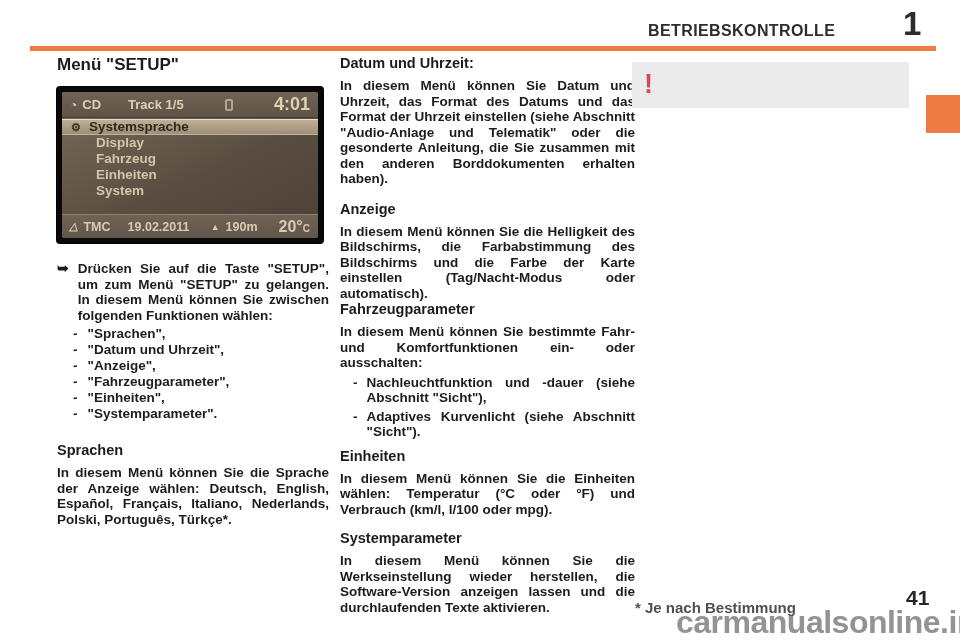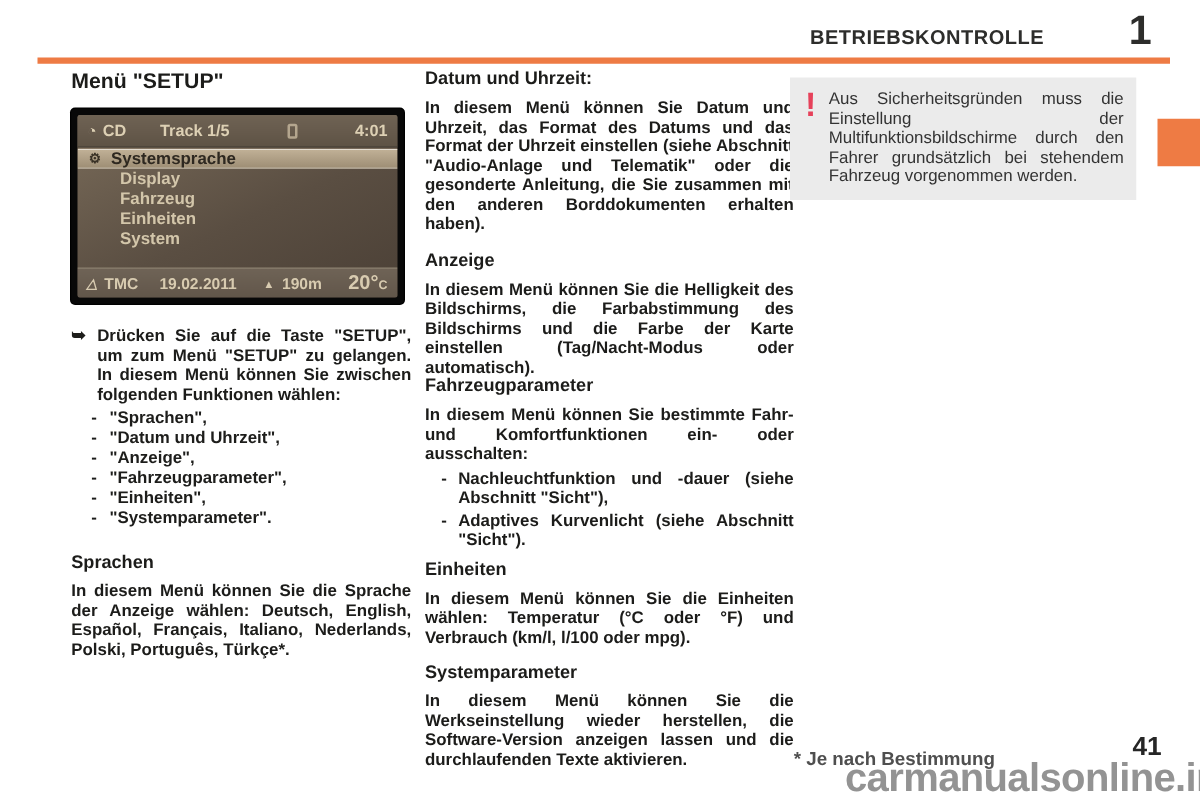--- a/index.html
+++ b/index.html
@@ -33,21 +33,21 @@
 
   
   .display { width: 266px; background: #080808; border-radius: 3px; padding: 5px; box-shadow: 0 0 0 1px #000; }
   .screen { height: 146px; display: flex; flex-direction: column; background: linear-gradient(155deg, #7a6c5a 0%, #5a4e42 55%, #4b4036 100%); border-radius: 2px; overflow: hidden; }
   .d-topbar { display: flex; align-items: center; height: 26px; padding: 0 8px; gap: 5px;
               background: linear-gradient(#6f6354, #5e5345); border-bottom: 1px solid rgba(0,0,0,.35);
               color: #ddd0b4; font-weight: bold; font-size: 13px; }
   .d-disc { font-size: 12px; line-height: 1; }
   .d-track { margin-left: 22px; }
   .d-usb { margin-left: auto; width: 8px; height: 12px; border: 2px solid #cdbfa4; border-radius: 2px; opacity: .75; }
-  .d-clock { margin-left: auto; font-size: 13px; text-align: right; }
+  .d-clock { margin-left: auto; font-size: 18px; text-align: right; }
   .d-menu { flex: 1; padding-top: 1px; }
   .d-row { height: 16px; line-height: 16px; padding-left: 34px; color: #d3c6aa; font-size: 13.5px; font-weight: bold; }
   .d-row.selected { display: flex; align-items: center; gap: 8px; padding-left: 9px;
                     background: linear-gradient(#c2b298, #9c8c73); color: #2e2820;
                     box-shadow: inset 0 1px 0 rgba(255,255,255,.55), inset 0 -1px 0 rgba(255,255,255,.35); }
   .d-gear { font-size: 11px; line-height: 1; color: #3a3226; }
   .d-bottombar { display: flex; align-items: center; height: 24px; padding: 0 8px; gap: 5px;
                  background: linear-gradient(#6f6356, #61564a); border-top: 1px solid rgba(220,205,180,.35);
                  color: #d8cbb0; font-weight: bold; font-size: 12.5px; }
   .d-tmc-icon { font-size: 11px; transform: skewX(-12deg); display: inline-block; }
@@ -187,20 +187,19 @@
       <p class="body-text">In diesem Menü können Sie die Einheiten wählen: Temperatur (°C oder °F) und Verbrauch (km/l, l/100 oder mpg).</p>
     </section>
     <section class="s4">
       <h3 class="sec-heading">Systemparameter</h3>
       <p class="body-text">In diesem Menü können Sie die Werkseinstellung wieder herstellen, die Software-Version anzeigen lassen und die durchlaufenden Texte aktivieren.</p>
     </section>
   </div>
 
   <div class="warning-box">
     <span class="warn-icon">!</span>
-    <p class="warn-text">Aus Sicherheitsgründen muss die Einstellung der Multifunktionsbildschirme durch den Fahrer grundsätzlich bei stehendem Fahrzeug vorgenommen werden.</p>
   </div>
 
   <div class="footnote">* Je nach Bestimmung</div>
   <div class="page-number">41</div>
   <div class="watermark">carmanualsonline.info</div>
 
 </div>
 
 </body></html>

